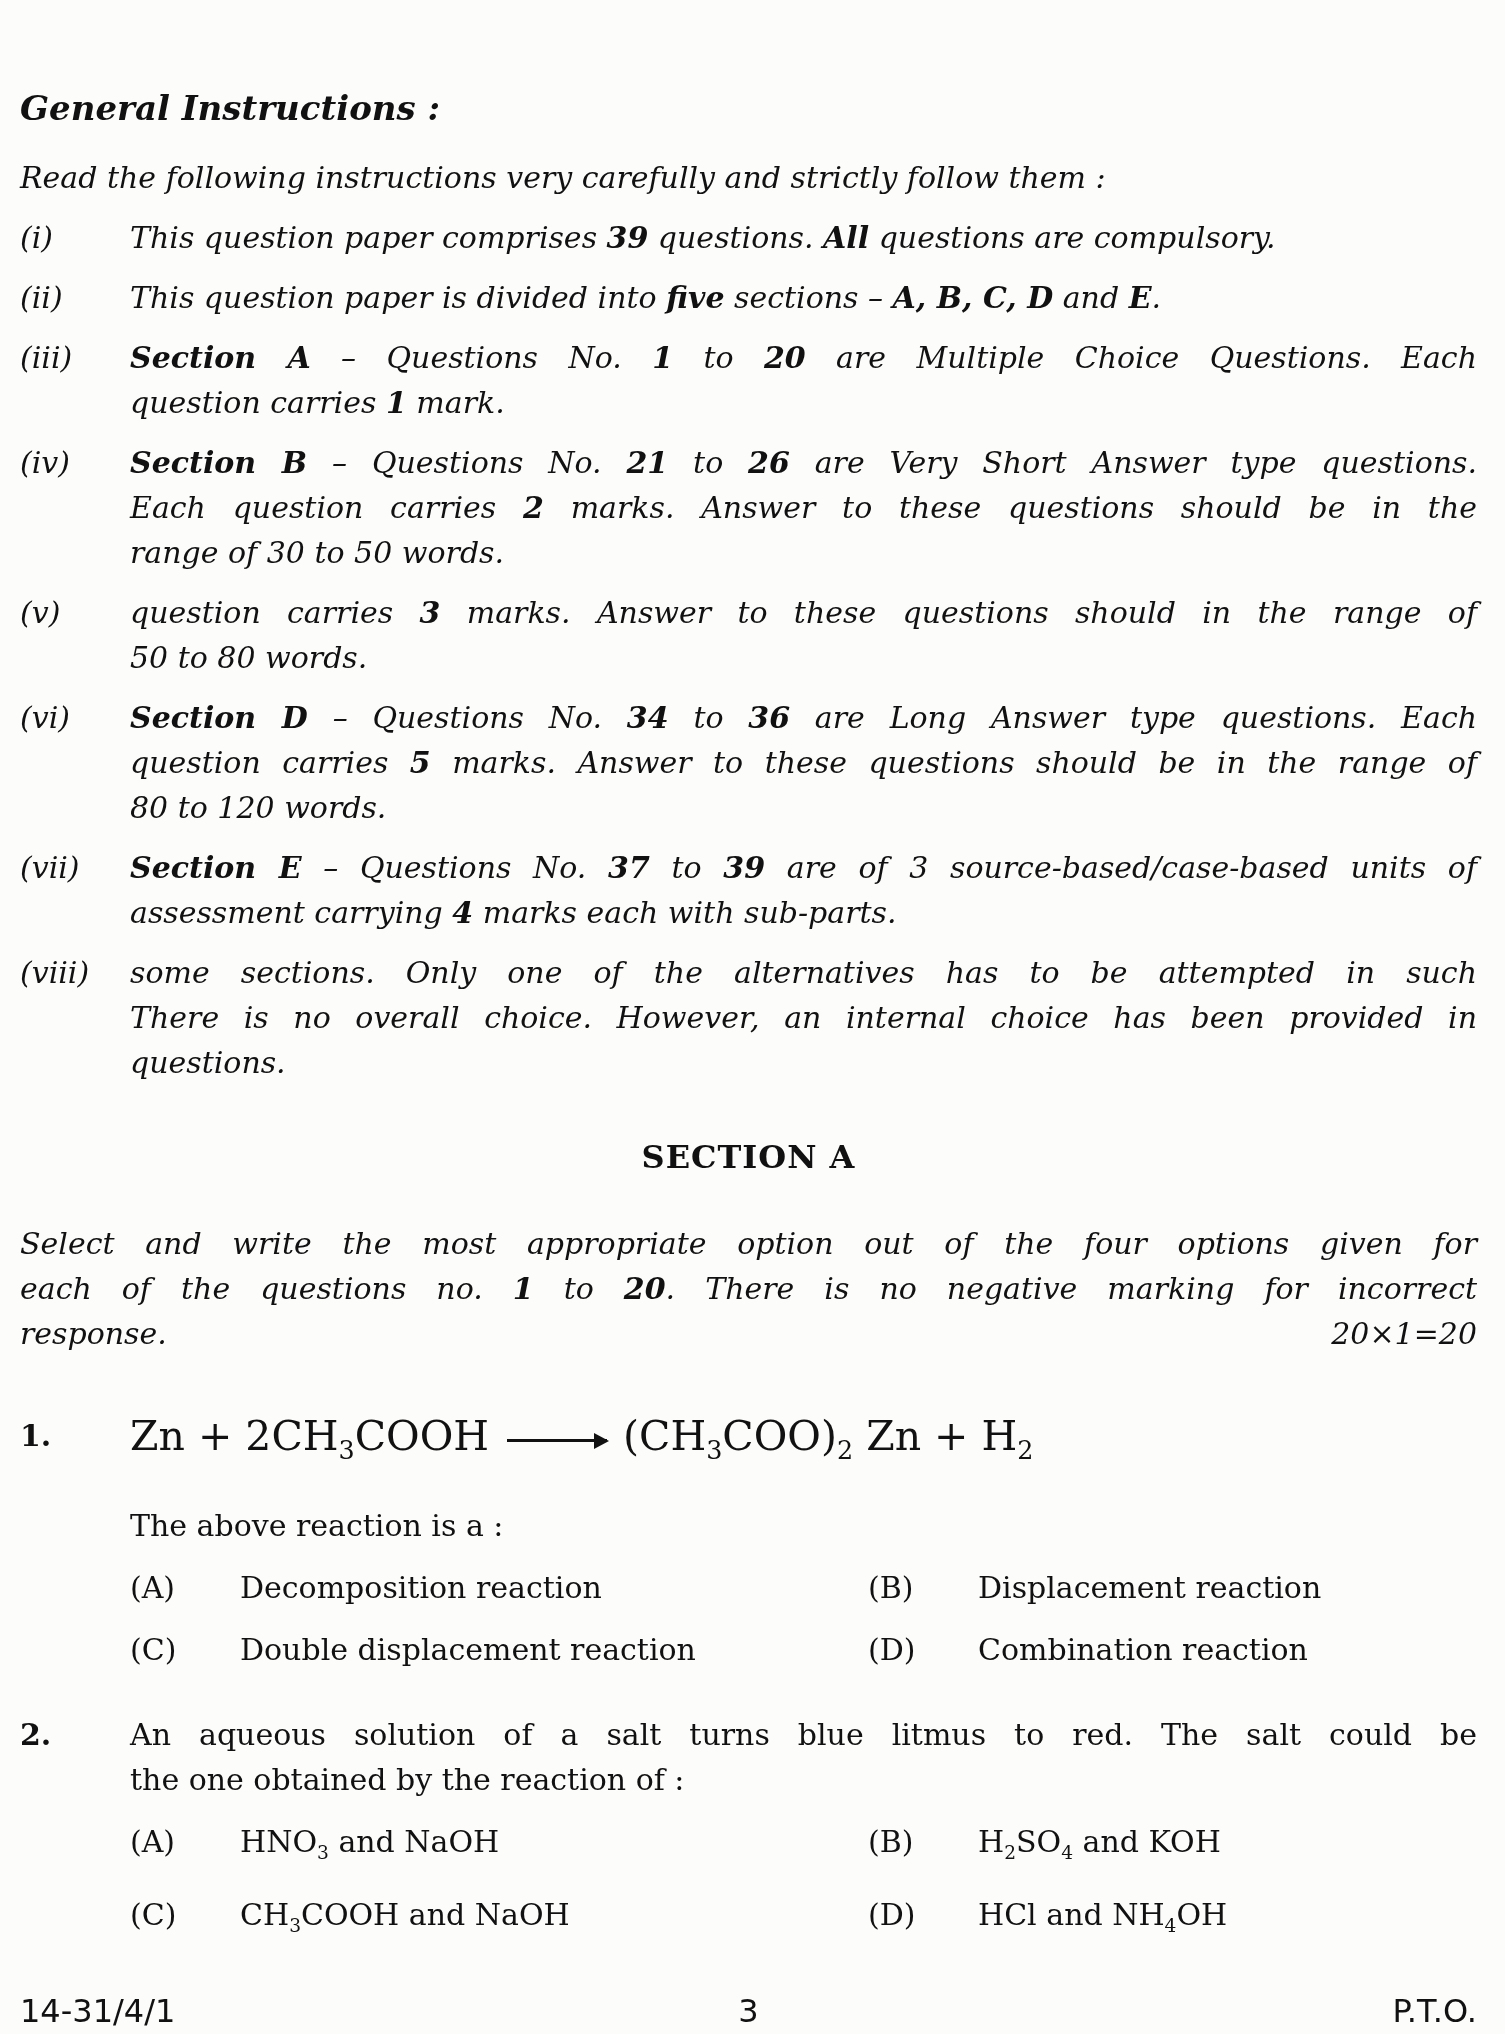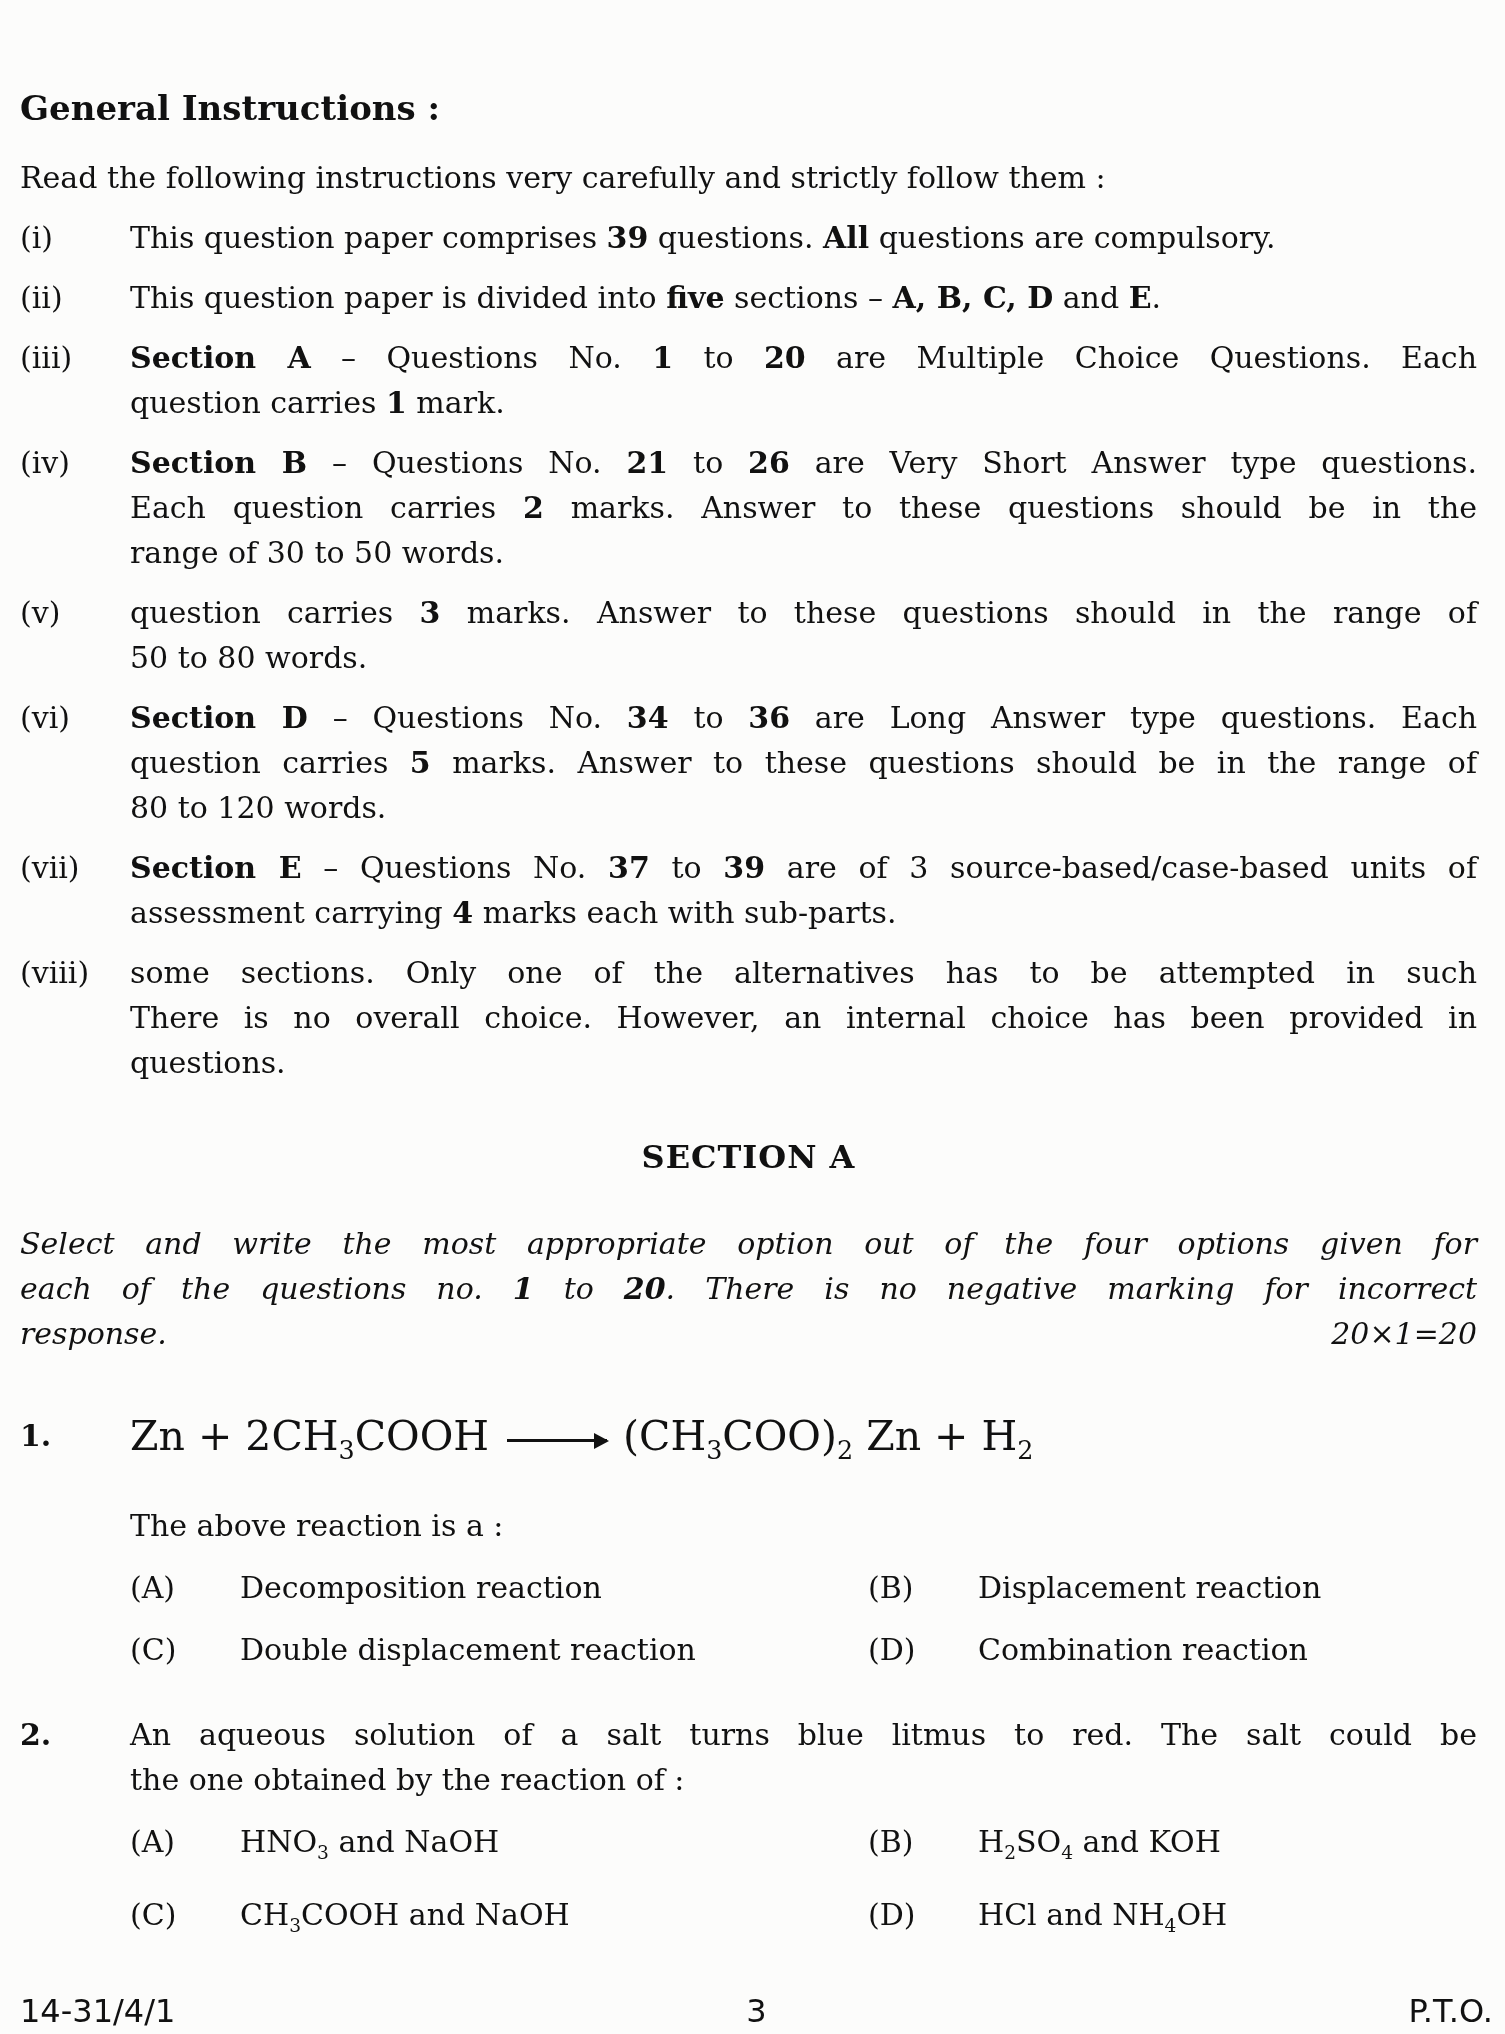--- a/index.html
+++ b/index.html
@@ -12,21 +12,21 @@
     box-sizing:border-box;
     padding:86px 28px 0 20px;
     font-family:"DejaVu Serif","Liberation Serif",serif;
     font-size:30px;
     overflow:hidden;
   }
   .b{font-weight:bold;}
   .ln{line-height:45px;}
   .jl{text-align:justify;text-align-last:justify;}
   
-  .gi{}
+  .gi{font-style:italic;}
   .gi-heading{font-size:34px;font-weight:bold;line-height:45px;}
   .gi-intro{line-height:45px;margin-top:24px;margin-bottom:10px;}
   .item{display:grid;grid-template-columns:110px 1fr;margin-top:15px;}
   .marker{line-height:45px;}
   
   .sa-title{
     font-style:normal;font-weight:bold;font-size:32px;
     text-align:center;line-height:45px;margin-top:50px;letter-spacing:1px;
   }
   .sa-intro{font-style:italic;margin-top:41px;}
@@ -49,21 +49,21 @@
     display:inline-block;position:relative;width:100px;height:3px;
     background:currentColor;vertical-align:8px;margin:0 16px 0 18px;
   }
   .arrow::after{
     content:"";position:absolute;right:-2px;top:50%;transform:translateY(-50%);
     width:0;height:0;border-left:15px solid currentColor;
     border-top:8px solid transparent;border-bottom:8px solid transparent;
   }
   
   .pfoot{
-    position:absolute;left:20px;right:12px;top:1992px;
+    position:absolute;left:20px;right:28px;top:1992px;
     display:grid;grid-template-columns:1fr auto 1fr;align-items:baseline;
     font-family:"DejaVu Sans","Liberation Sans",sans-serif;
     font-size:32px;
   }
   .pfoot .fl{justify-self:start;}
   .pfoot .fc{justify-self:center;}
   .pfoot .fr{justify-self:end;}
 </style>
 </head>
 <body>

